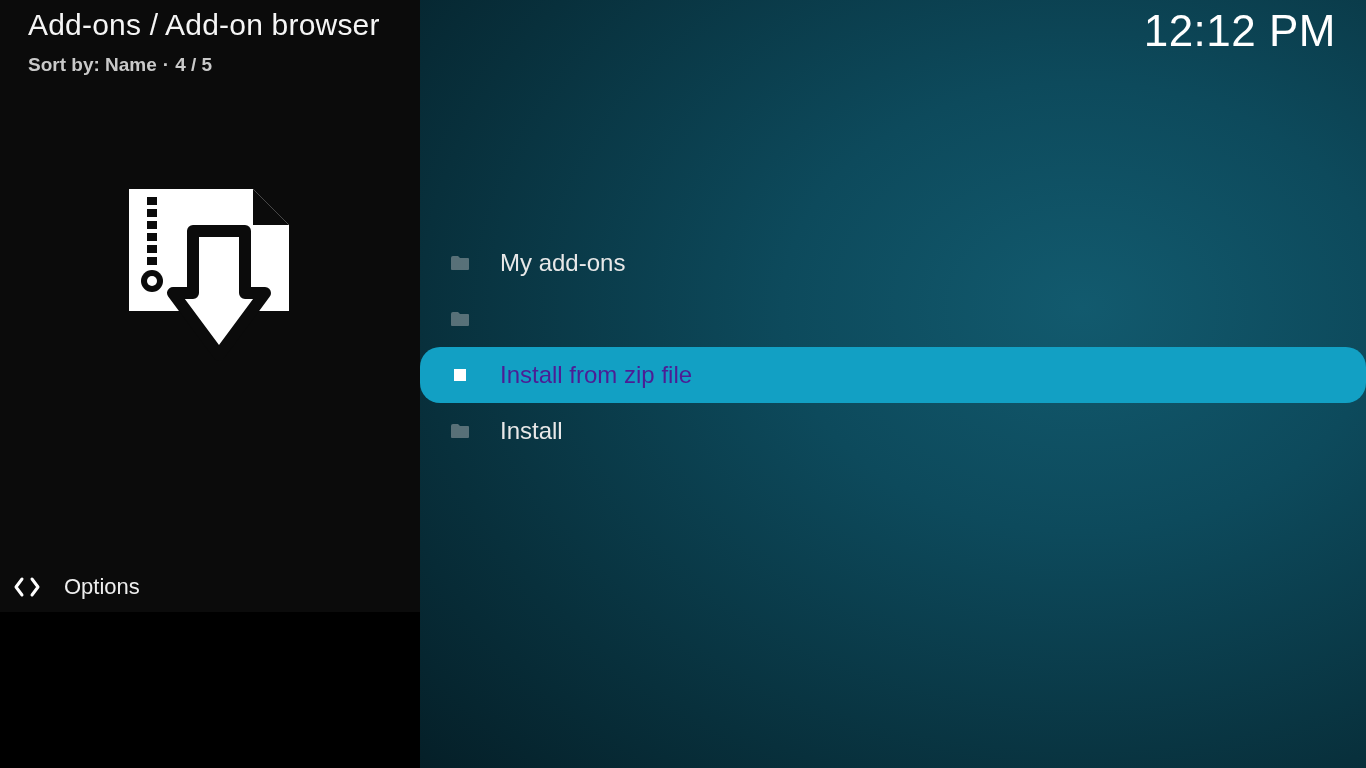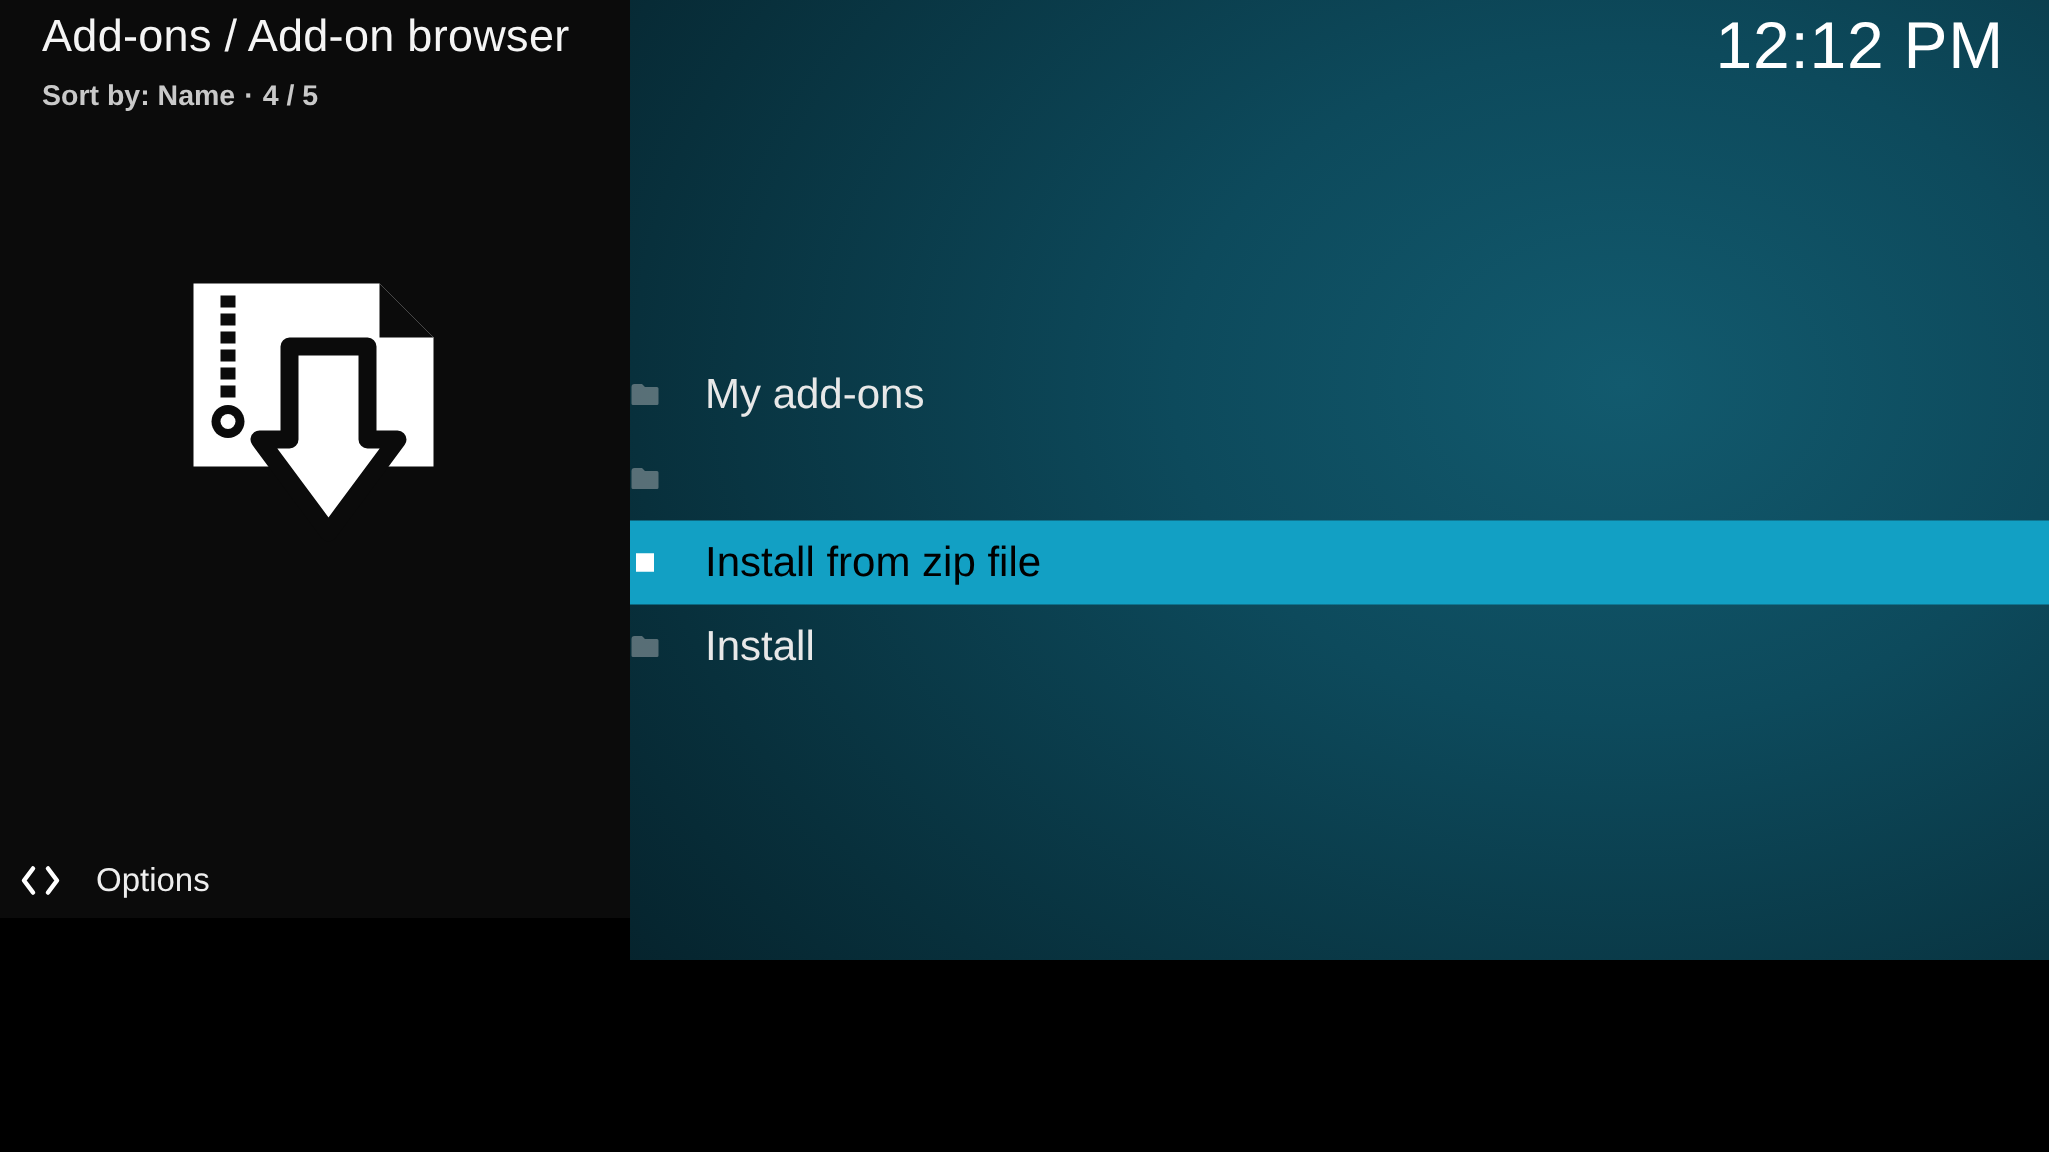--- a/index.html
+++ b/index.html
@@ -51,21 +51,21 @@
     font-size: 22px;
     font-weight: 300;
     color: #eee;
     cursor: pointer;
   }
   .options-icon {
     width: 26px; height: 26px; display:flex; align-items:center; justify-content:center;
   }
   .main {
     flex: 1 1 auto;
-    height: 640px;
+    height: 768px;
     position: relative;
     background: radial-gradient(ellipse 1200px 900px at 70% 40%, #125a6e 0%, #0d4a5c 25%, #08303c 55%, #041b23 80%, #02111a 100%);
   }
   .clock {
     position: absolute;
     top: 6px;
     right: 30px;
     font-size: 44px;
     font-weight: 300;
     color: #ffffff;
@@ -74,33 +74,35 @@
   .list {
     position: absolute;
     top: 235px;
     left: 0;
     right: 0;
   }
   .list-item {
     display: flex;
     align-items: center;
     height: 56px;
+    padding-left: 30px;
     gap: 30px;
-    font-size: 28px;
+    font-size: 24px;
     font-weight: 300;
     color: #e8e8e8;
     cursor: pointer;
   }
   .list-item .icon-slot {
     width: 20px; height: 20px; display:flex; align-items:center; justify-content:center;
     opacity: 0.55;
   }
   .list-item.selected {
     background: #12a0c4;
-    color: #000000;
+    color: #4c1d95;
+    border-radius: 20px;
   }
   .list-item.selected .icon-slot { opacity: 1; }
   .folder-icon svg { display:block; }
   .zip-marker {
     width: 12px; height: 12px; border: 2px solid #ffffff; background: #ffffff;
   }
 </style>
 </head>
 <body>
 

